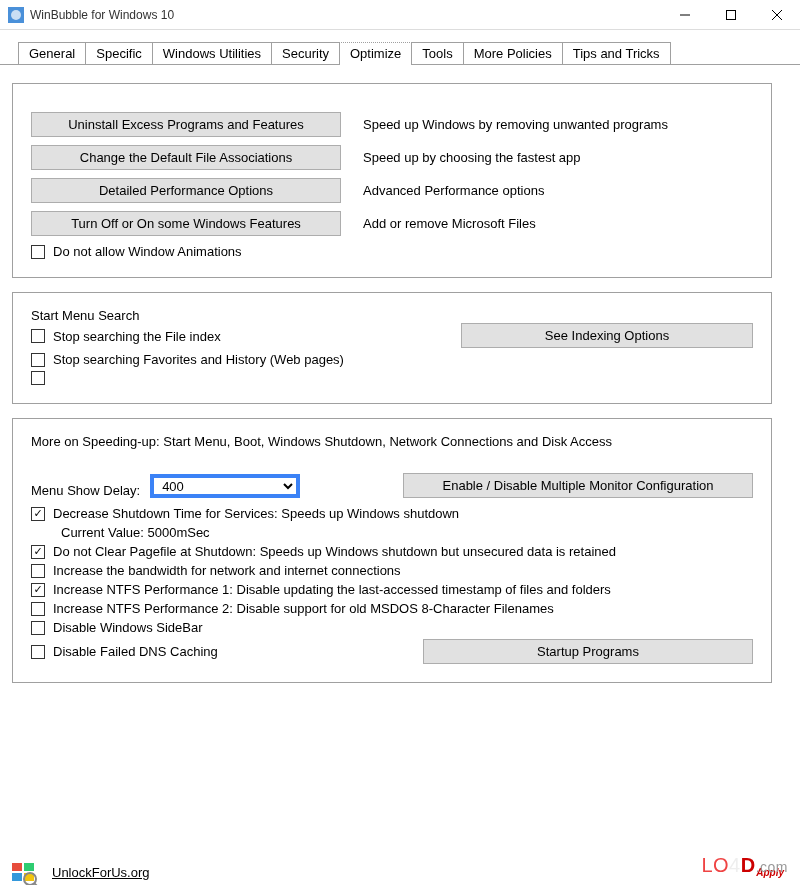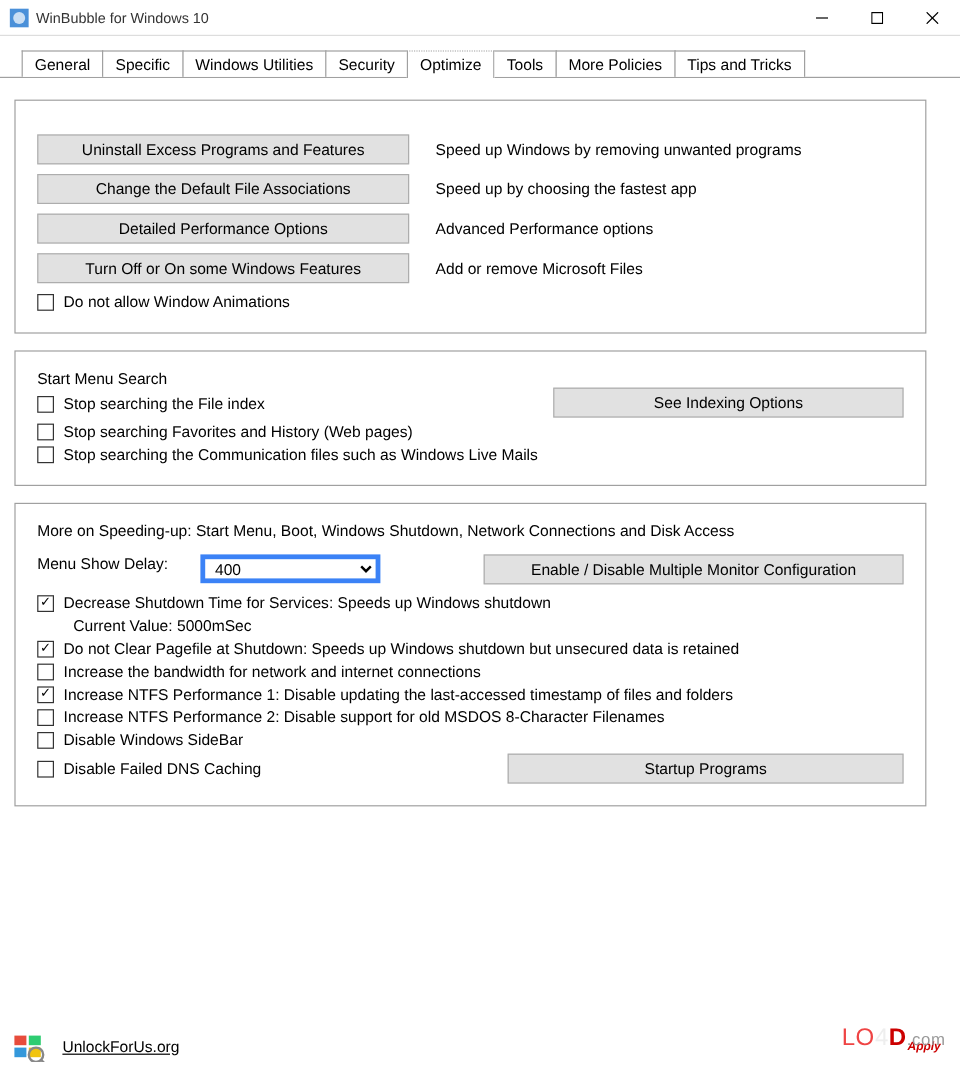--- a/index.html
+++ b/index.html
@@ -108,44 +108,43 @@
       <div class="col-left"><button class="btn" style="width:100%;">Turn Off or On  some Windows Features</button></div>
       <div class="col-right">Add or remove Microsoft Files</div>
     </div>
     <div class="checkbox-row">
       <span class="checkbox"></span>
       <span>Do not allow Window Animations</span>
     </div>
   </div>
 
   <div class="groupbox">
-    <div style="display:flex; align-items:flex-end;">
+    <div style="display:flex; align-items:center;">
       <div style="flex:1;">
         <div class="group-title">Start Menu Search</div>
         <div class="checkbox-row">
           <span class="checkbox"></span>
           <span>Stop searching the File index</span>
         </div>
       </div>
       <button class="btn wide-btn" style="margin-top:16px;">See Indexing Options</button>
     </div>
     <div class="checkbox-row">
       <span class="checkbox"></span>
       <span>Stop searching Favorites and History (Web pages)</span>
     </div>
     <div class="checkbox-row">
       <span class="checkbox"></span>
-      <span>Stop searching the Communication files such as Windows Live Mails</span>
     </div>
   </div>
 
   <div class="groupbox">
     <div class="section-heading" style="max-width: 600px; line-height:1.4;">More on Speeding-up: Start Menu, Boot, Windows Shutdown, Network Connections and Disk Access</div>
 
-    <div class="row" style="margin-top:10px; align-items:flex-start;gap:17px;">
+    <div class="row" style="margin-top:22px; align-items:flex-end;">
       <span class="inline-label">Menu Show Delay:</span>
       <select class="combo">
         <option>400</option>
       </select>
       <div style="flex:1;"></div>
       <button class="btn" style="width:350px;">Enable / Disable Multiple Monitor Configuration</button>
     </div>
 
     <div class="checkbox-row" style="margin-top:8px;">
       <span class="checkbox checked"></span>

